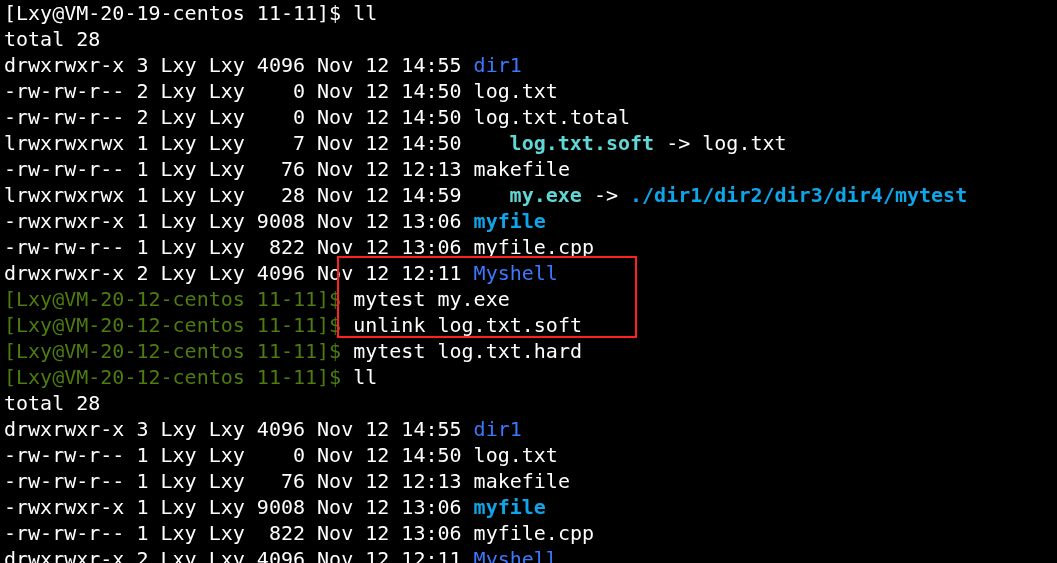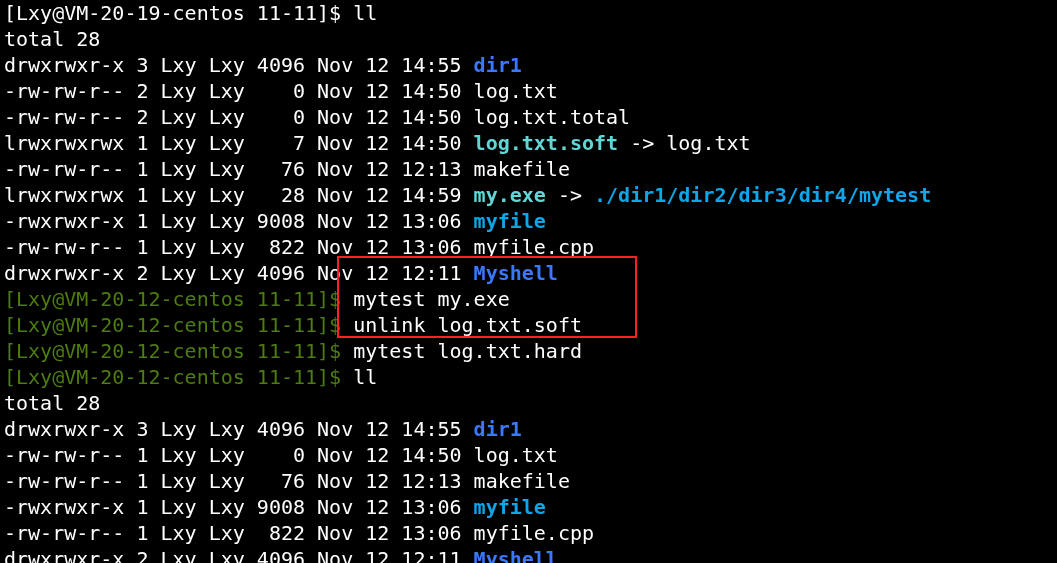--- a/index.html
+++ b/index.html
@@ -13,23 +13,23 @@
   pre.term {
     margin: 0;
     padding: 0 4px;
     font-family: "DejaVu Sans Mono", "Liberation Mono", Consolas, monospace;
     font-size: 20px;
     line-height: 26px;
     color: #fff;
     white-space: pre;
     position: relative;
   }
-  .dir    { color: #3b78ff; font-weight: bold; }
+  .dir    { color: #3b78ff; font-weight: normal; }
   .exe    { color: #0ea5e9; font-weight: bold; }
-  .sym    { color: #61d6d6; font-weight: bold; }
+  .sym    { color: #61d6d6; font-weight: bold; margin-left: 36px; }
   .prompt { color: #4d7c0f; }
   .redbox {
     position: absolute;
     border: 2px solid #ff2020;
     pointer-events: none;
     box-sizing: border-box;
   }
 </style>
 </head>
 <body>

